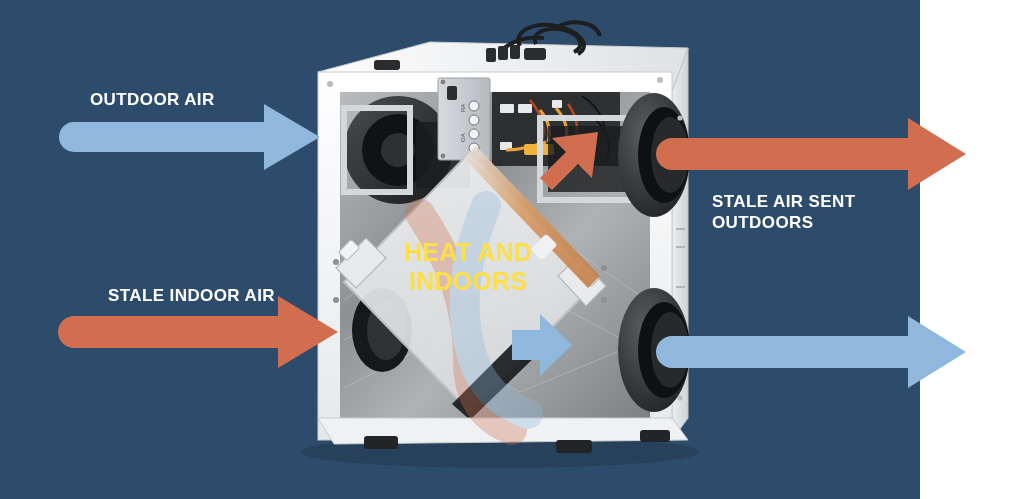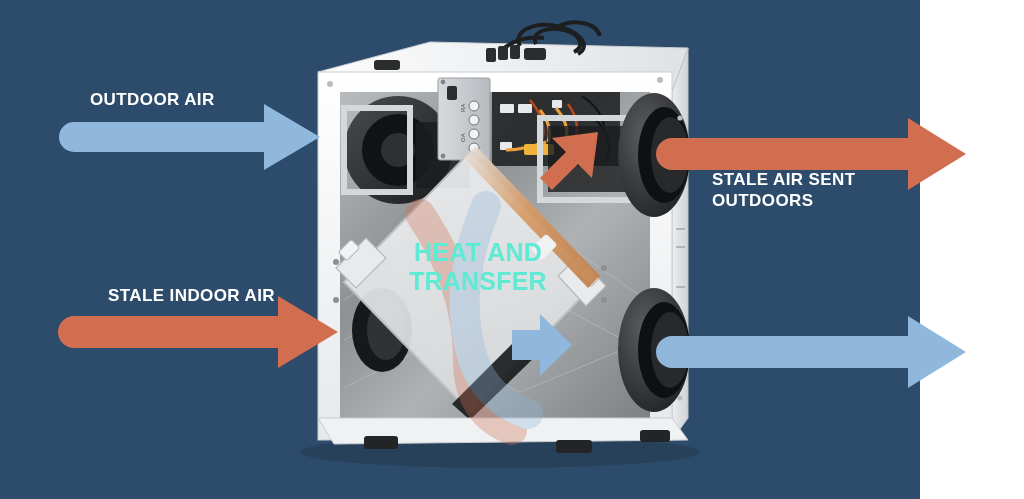--- a/index.html
+++ b/index.html
@@ -18,37 +18,37 @@
     color:#ffffff;
     font-weight:bold;
     font-size:17px;
     letter-spacing:0.4px;
     line-height:1.22;
     white-space:pre-line;
     text-transform:uppercase;
   }
   #lbl-outdoor   { left:90px;  top:90px; }
   #lbl-stale-in  { left:108px;  top:286px; }
-  #lbl-stale-out { left:712px; top:170px; }
+  #lbl-stale-out { left:712px; top:192px; }
   #lbl-fresh-in  { left:712px; top:382px; }
 
   .svg-layer {
     position:absolute; left:0; top:0;
     width:1024px; height:499px;
   }
   #arrows-back { z-index:1; }
   #unit-layer  { z-index:2; }
   #arrows-front{ z-index:3; }
 
   #core-text {
     position:absolute;
-    left:392px; top:238px;
+    left:382px; top:238px;
     width:172px;
     text-align:center;
-    color:#5eead4;
+    color:#fde047;
     font-weight:bold;
     font-size:25px;
     line-height:1.16;
     letter-spacing:0.2px;
     z-index:5;
   }
   #core-text div { white-space:nowrap; }
 </style>
 </head>
 <body>
@@ -296,16 +296,16 @@
   <div class="label" id="lbl-outdoor">OUTDOOR AIR</div>
 
   <div class="label" id="lbl-stale-in">STALE INDOOR AIR</div>
 
   <div class="label" id="lbl-stale-out">STALE AIR SENT
 OUTDOORS</div>
 
 
   <div id="core-text">
     <div>HEAT AND</div>
-    <div>TRANSFER</div>
+    <div>INDOORS</div>
   </div>
 
 </div>
 
 </body></html>

